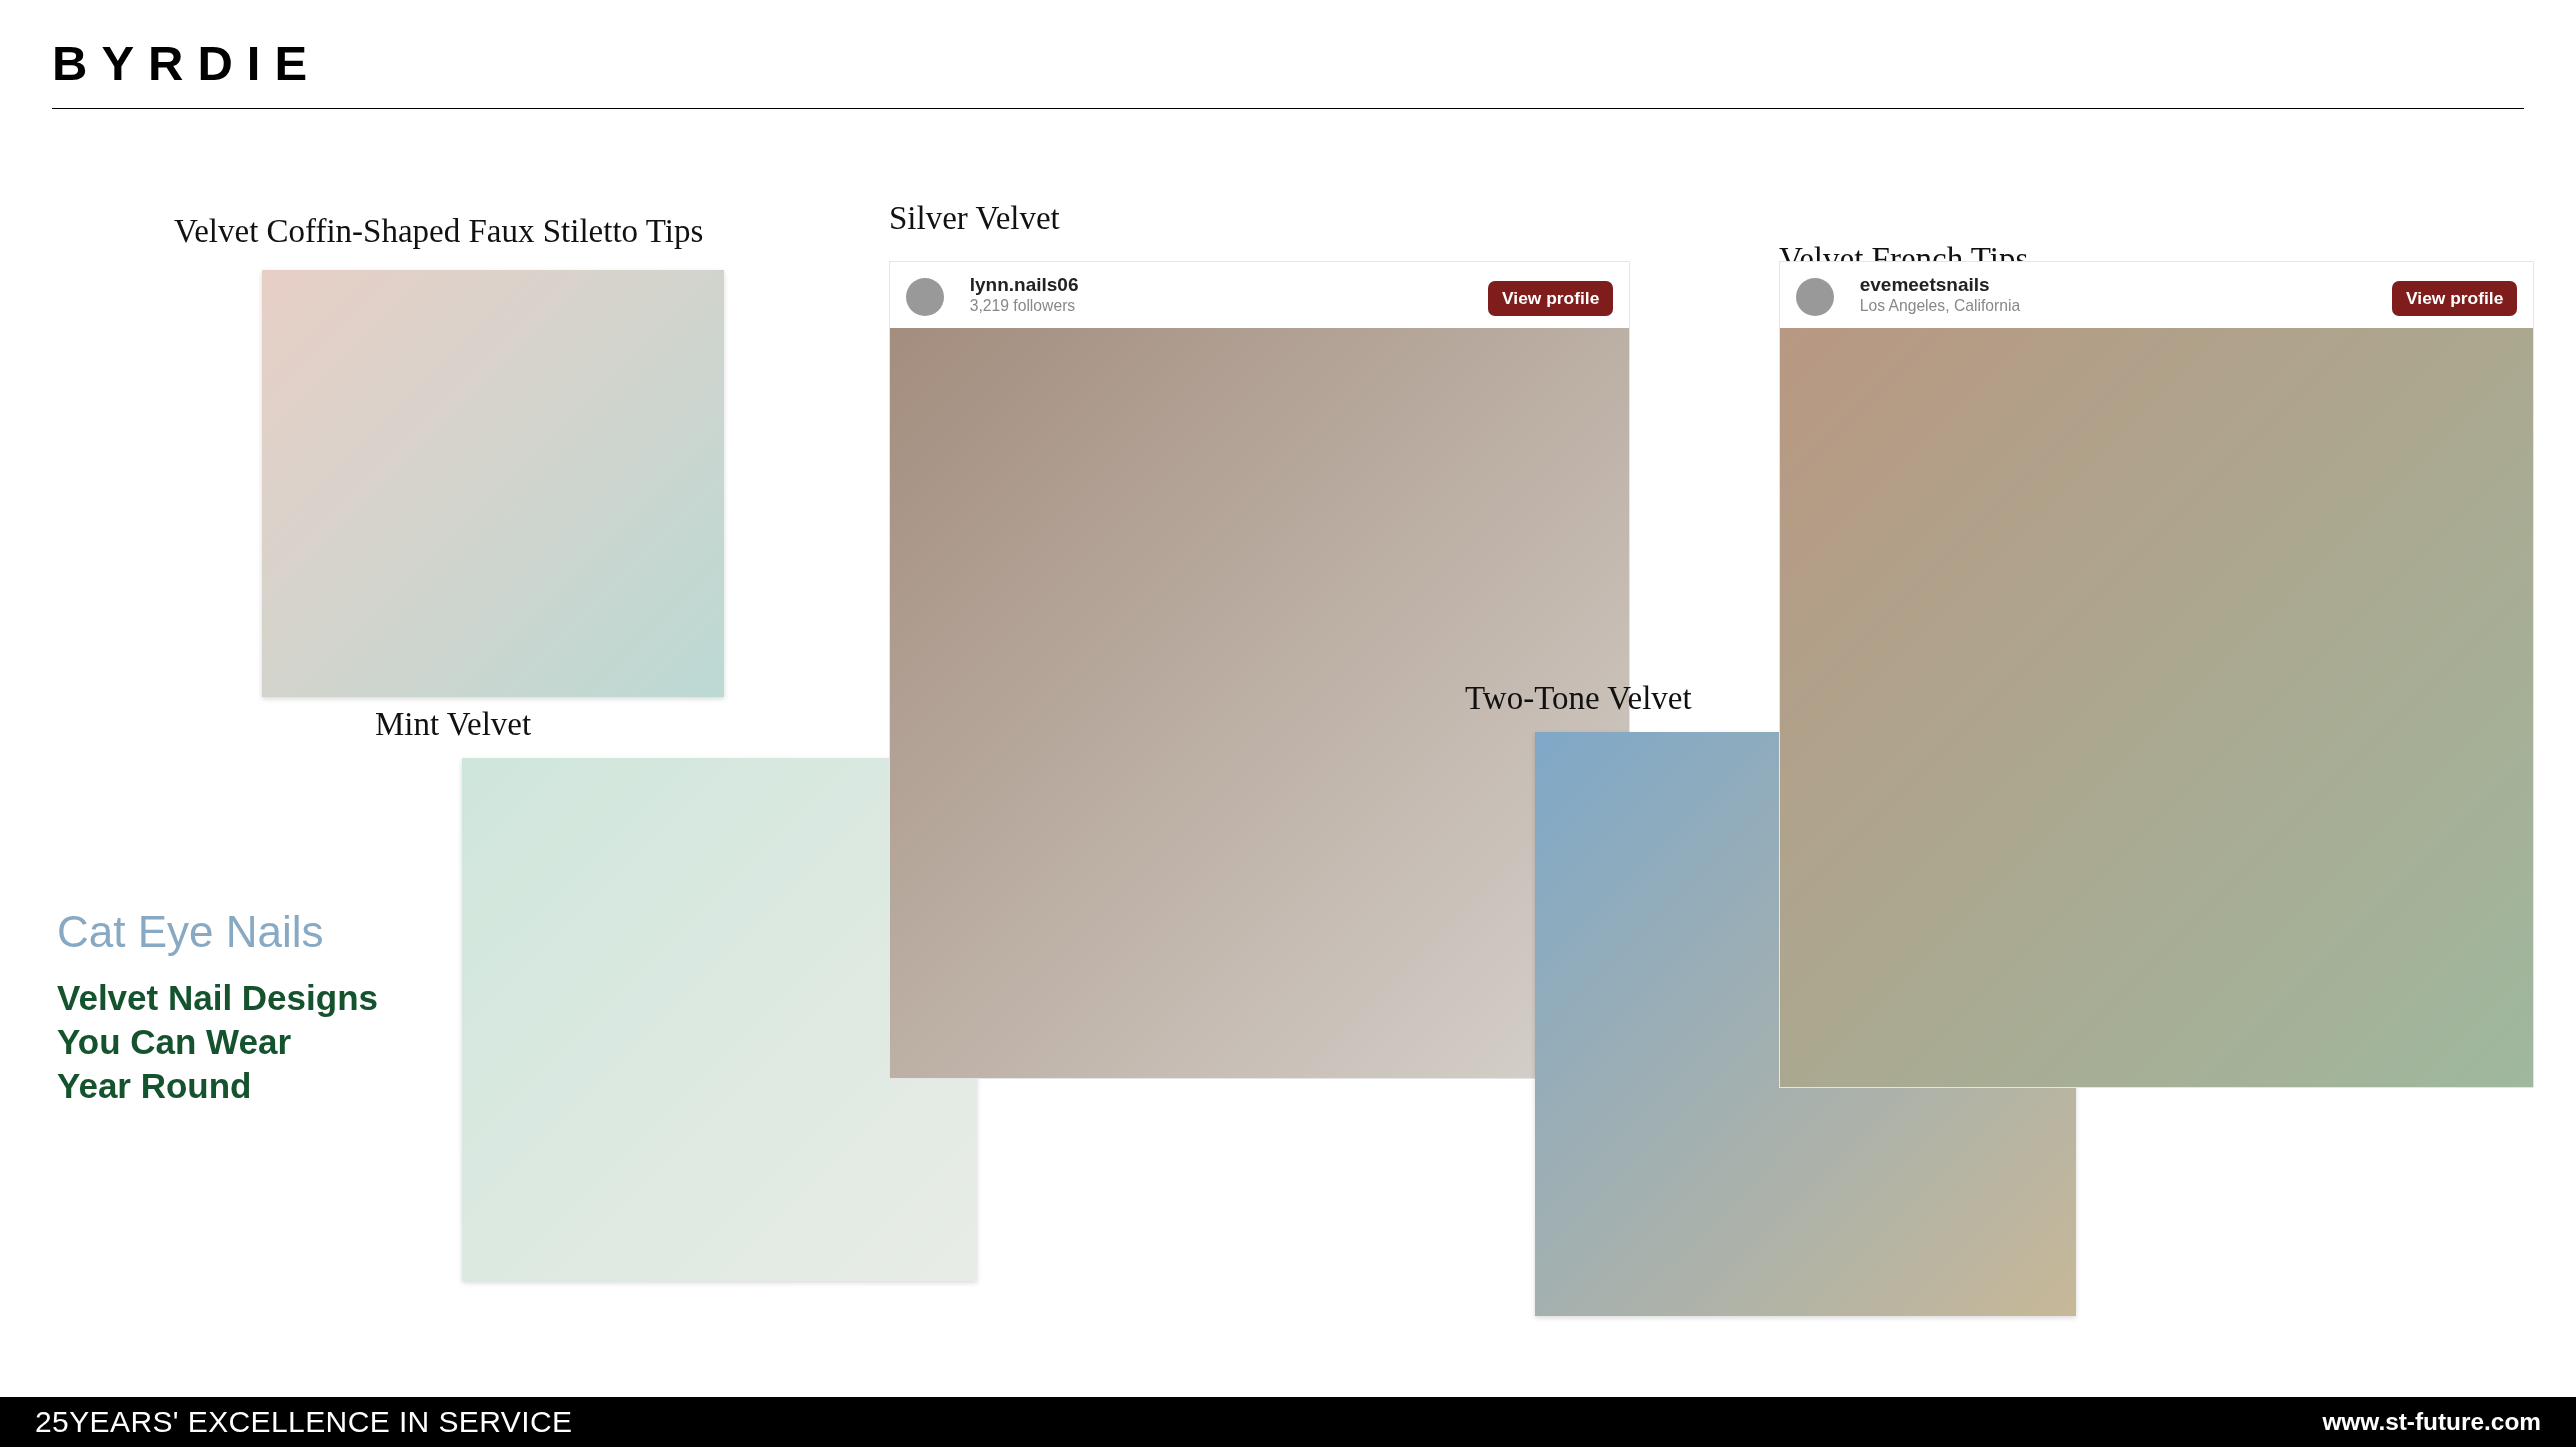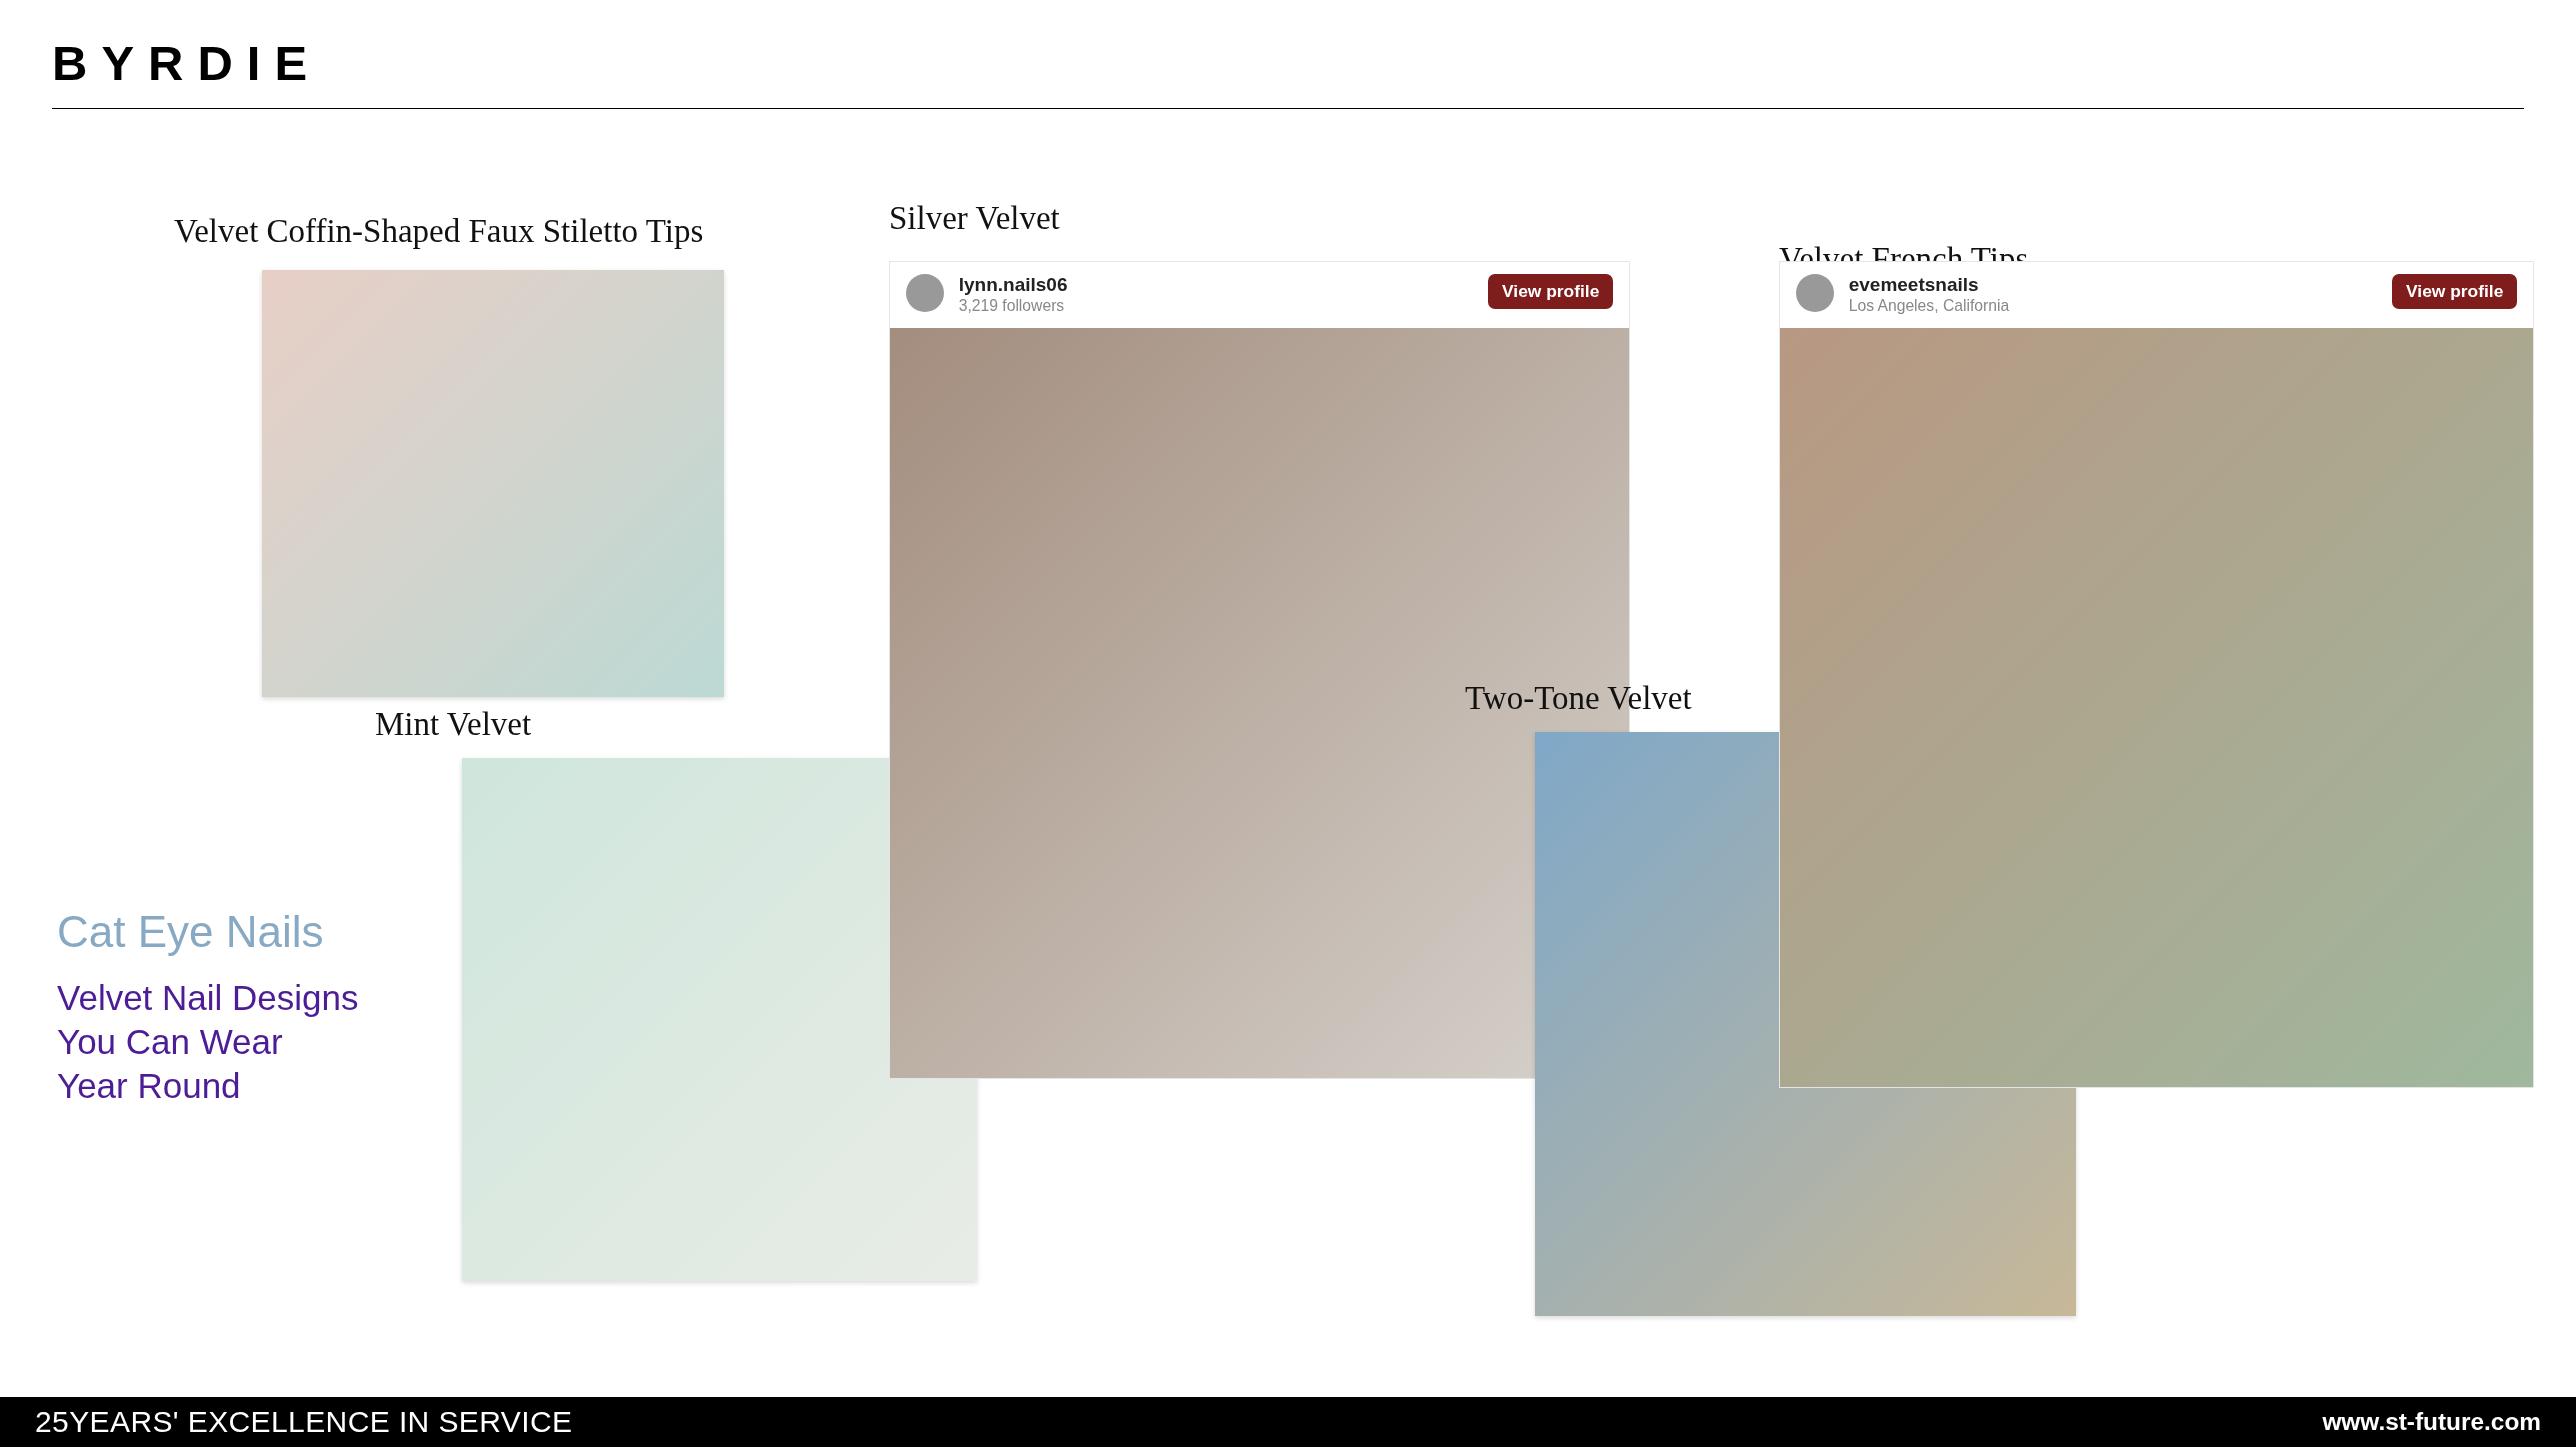--- a/index.html
+++ b/index.html
@@ -52,23 +52,23 @@
     background: #ccc;
     box-shadow: 0 1.7px 5.2px rgba(0,0,0,0.15);
   }
   .ig-card {
     position: absolute;
     background: #fff;
     border: 0.9px solid #e5e5e5;
   }
   .ig-header {
     display: flex;
-    align-items: flex-start;
+    align-items: flex-end;
     padding: 12.2px 15.7px;
-    gap: 15px;
+    gap: 26px;
   }
   .ig-avatar {
     width: 38px;
     height: 38px;
     border-radius: 50%;
     background: #999;
     flex-shrink: 0;
   }
   .ig-meta { flex: 1; line-height: 1.2; }
   .ig-user { font-size: 19px; font-weight: 700; color: #222; }
@@ -89,22 +89,22 @@
     top: 759px;
     font-size: 44px;
     font-weight: 500;
     color: #87a9c3;
   }
   .side-sub {
     position: absolute;
     left: 57px;
     top: 828px;
     font-size: 35px;
-    font-weight: 400;
-    color: #4c1d95;
+    font-weight: 700;
+    color: #14532d;
     line-height: 1.25;
   }
   .footer {
     position: absolute;
     bottom: 0;
     left: 0;
     right: 0;
     background: #000;
     color: #fff;
     display: flex;

